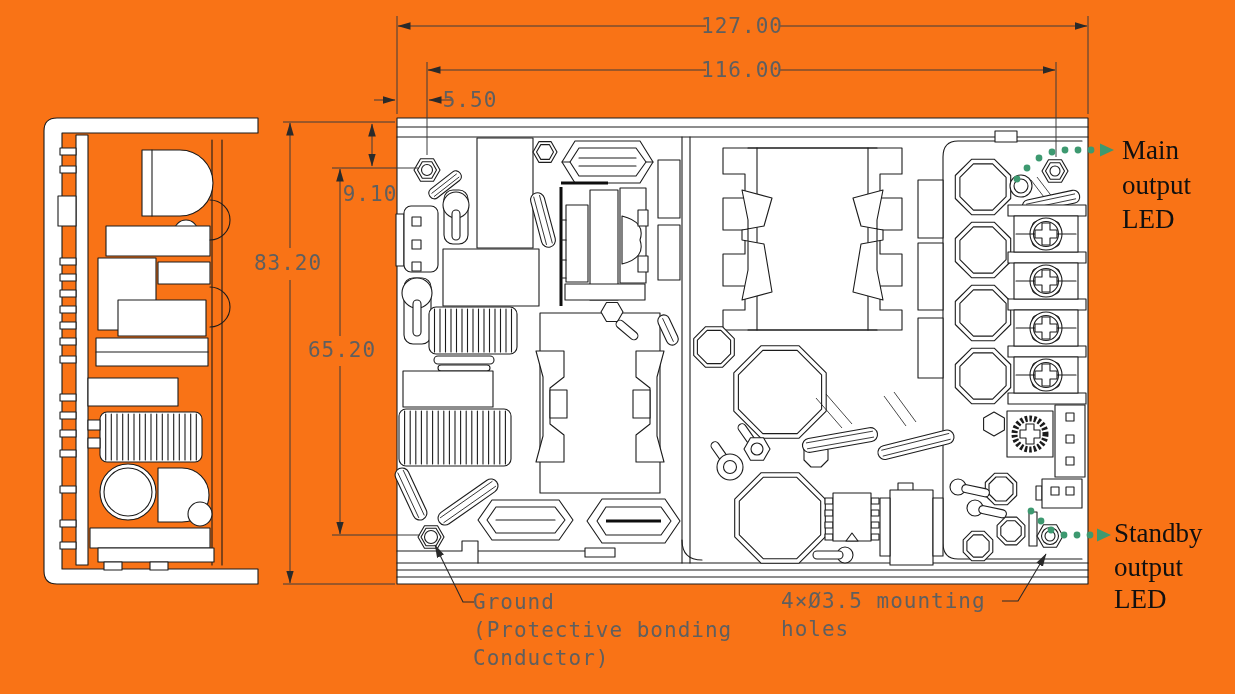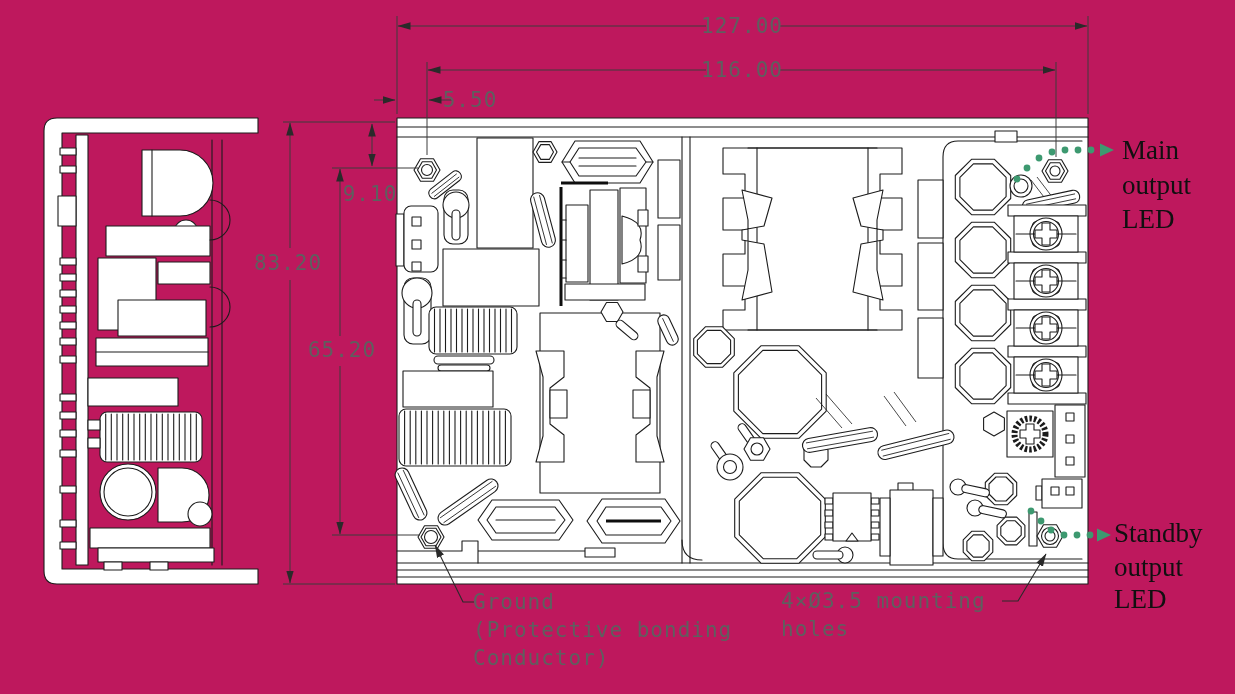--- a/index.html
+++ b/index.html
@@ -1,16 +1,16 @@
 <!DOCTYPE html>
 <html><head>
 <meta charset="utf-8">
 <style>
   html,body{margin:0;padding:0;background:#ffffff;}
-  .stage{position:relative;width:1235px;height:694px;background:#be185d;overflow:hidden;
+  .stage{position:relative;width:1235px;height:694px;background:#f97316;overflow:hidden;
          font-family:"Liberation Sans",sans-serif;}
   svg{display:block}
   .ln  {stroke:#1c1c1c;stroke-width:1.1;fill:none;stroke-linejoin:round;stroke-linecap:round;}
   .lnw {stroke:#1c1c1c;stroke-width:1.1;fill:#ffffff;stroke-linejoin:round;}
   .lnt {stroke:#1c1c1c;stroke-width:0.8;fill:none;}
   .thick{stroke:#0e0e0e;stroke-width:3;fill:none;}
   .dim {stroke:#3c3c3c;stroke-width:1;fill:none;}
   .lead{stroke:#2a2a2a;stroke-width:1.1;fill:none;}
   .dimtxt{font-family:"DejaVu Sans Mono",monospace;font-size:21px;fill:#5f5f5f;letter-spacing:1px;}
   .cadtxt{font-family:"DejaVu Sans Mono",monospace;font-size:21px;fill:#5f5f5f;letter-spacing:1px;}

